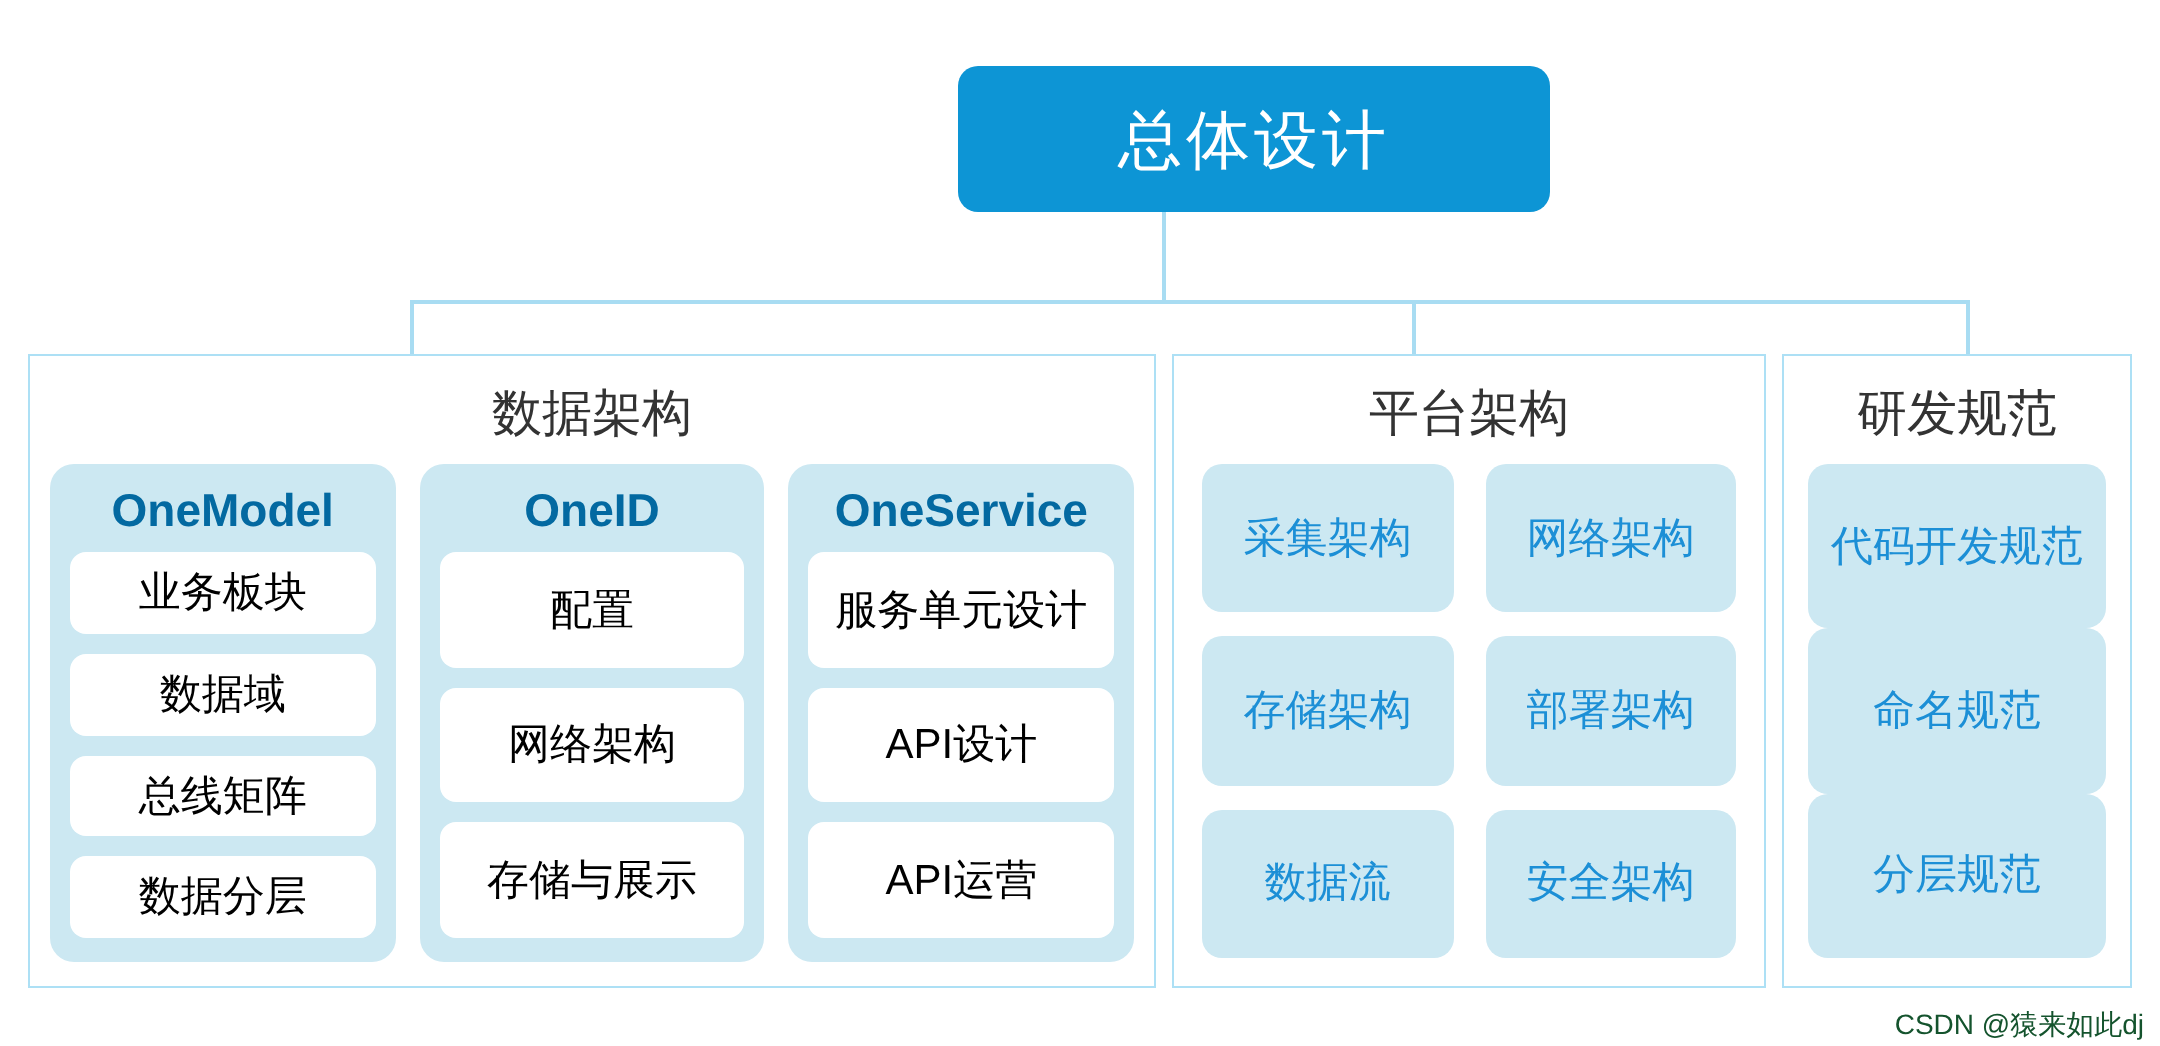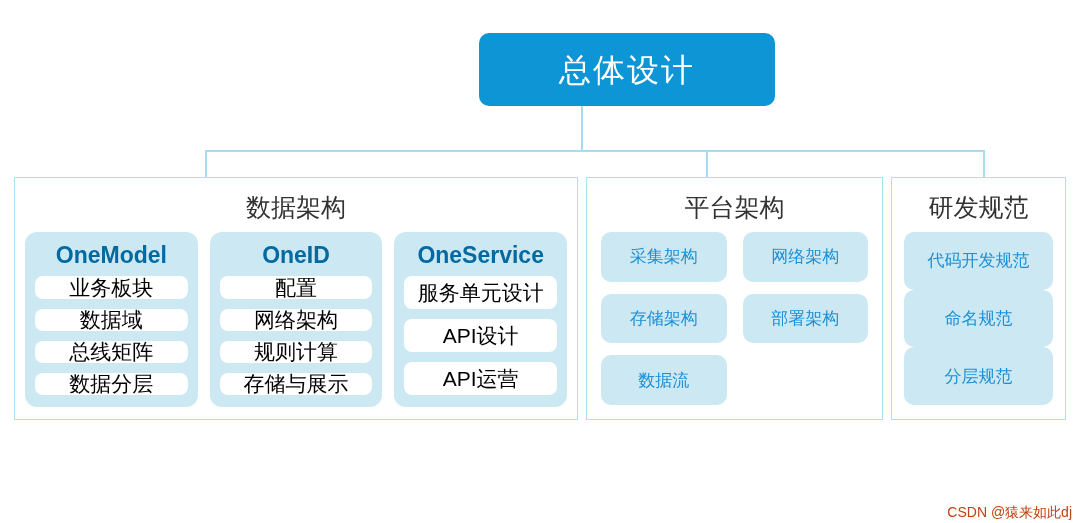--- a/index.html
+++ b/index.html
@@ -49,21 +49,21 @@
   .conn-v-root { left: 581px; top: 106px; width: 2px; height: 45px; }
   .conn-h-main { left: 205px; top: 150px; width: 780px; height: 2px; }
   .conn-v-left { left: 205px; top: 150px; width: 2px; height: 28px; }
   .conn-v-mid  { left: 706px; top: 150px; width: 2px; height: 28px; }
   .conn-v-right{ left: 983px; top: 150px; width: 2px; height: 28px; }
 
   
   .panel {
     position: absolute;
     top: 177px;
-    height: 243px;
+    height: 317px;
     border: 1.5px solid #ADE0F5;
     background: #ffffff;
     box-sizing: border-box;
     display: flex;
     flex-direction: column;
   }
   .panel-data     { left: 14px;  width: 564px; }
   .panel-platform { left: 586px; width: 297px; }
   .panel-spec     { left: 891px; width: 175px; }
 
@@ -137,21 +137,21 @@
     grid-template-rows: 1fr 1fr 1fr;
     gap: 12px 16px;
   }
   .leaf-blue {
     background: #CCE8F2;
     border-radius: 10px;
     display: flex;
     align-items: center;
     justify-content: center;
     color: #1C8FD6;
-    font-size: 17px;
+    font-size: 21px;
     line-height: 1;
     white-space: nowrap;
   }
 
   
   .panel-spec .panel-body {
     padding: 0 12px 14px 12px;
   }
   .grid-1 {
     flex: 1 1 auto;
@@ -160,21 +160,21 @@
     grid-template-columns: 1fr;
     grid-template-rows: 1fr 1fr 1fr;
     gap: 0;
   }
 
   
   .watermark {
     position: absolute;
     right: 8px;
     bottom: 4px;
-    color: #c2410c;
+    color: #14532d;
     font-size: 14px;
     line-height: 1;
     white-space: nowrap;
     margin-top: 24px;
   }
 </style>
 </head>
 <body>
 
 <div id="canvas">
@@ -201,21 +201,20 @@
           <div class="leaf-white">总线矩阵</div>
           <div class="leaf-white">数据分层</div>
         </div>
       </div>
 
       <div class="group-col">
         <div class="group-title">OneID</div>
         <div class="group-items">
           <div class="leaf-white">配置</div>
           <div class="leaf-white">网络架构</div>
-          <div class="leaf-white">规则计算</div>
           <div class="leaf-white">存储与展示</div>
         </div>
       </div>
 
       <div class="group-col">
         <div class="group-title">OneService</div>
         <div class="group-items">
           <div class="leaf-white">服务单元设计</div>
           <div class="leaf-white">API设计</div>
           <div class="leaf-white">API运营</div>
@@ -227,20 +226,21 @@
 
   <div class="panel panel-platform">
     <div class="panel-title">平台架构</div>
     <div class="panel-body">
       <div class="grid-2">
         <div class="leaf-blue">采集架构</div>
         <div class="leaf-blue">网络架构</div>
         <div class="leaf-blue">存储架构</div>
         <div class="leaf-blue">部署架构</div>
         <div class="leaf-blue">数据流</div>
+        <div class="leaf-blue">安全架构</div>
       </div>
     </div>
   </div>
 
   <div class="panel panel-spec">
     <div class="panel-title">研发规范</div>
     <div class="panel-body">
       <div class="grid-1">
         <div class="leaf-blue">代码开发规范</div>
         <div class="leaf-blue">命名规范</div>

